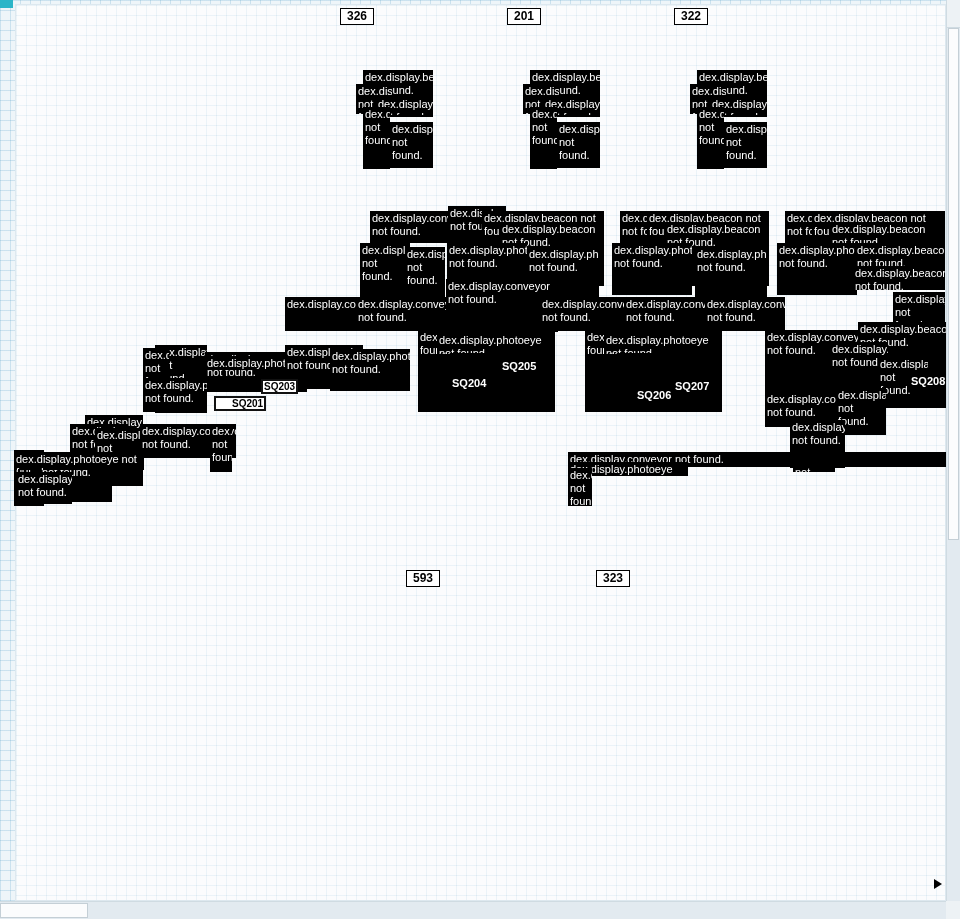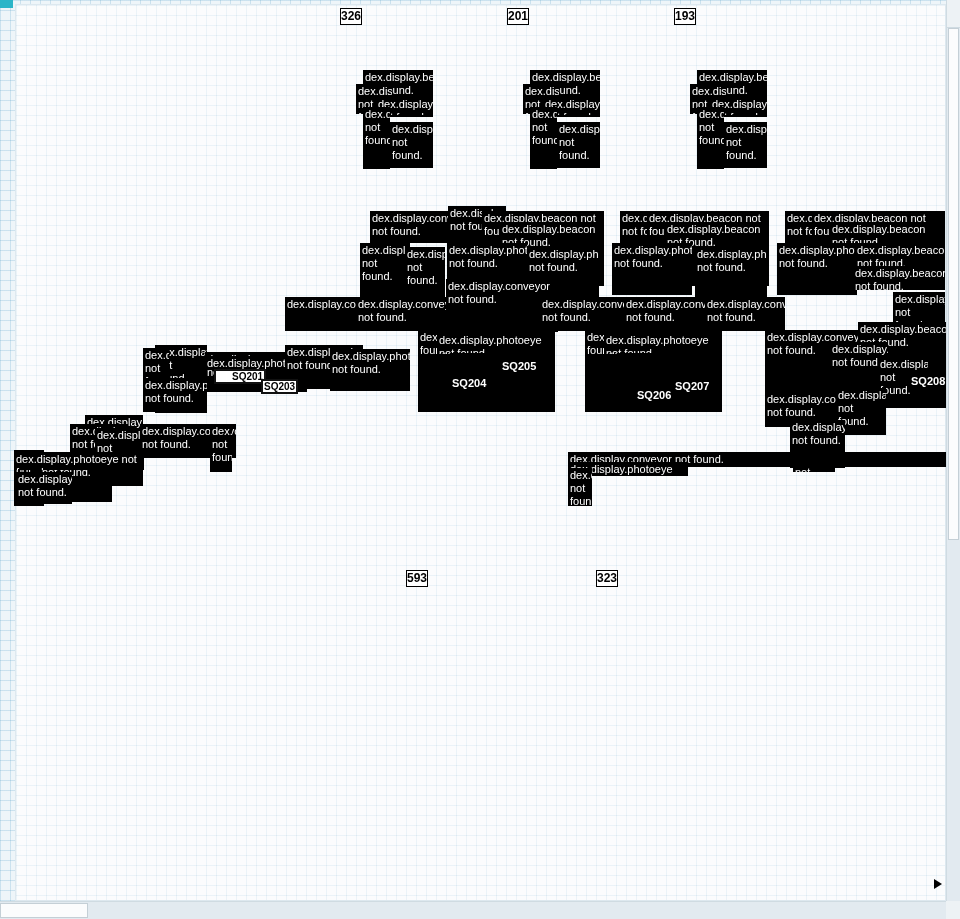--- a/index.html
+++ b/index.html
@@ -36,21 +36,21 @@
     overflow:hidden;
   }
   .station-label {
     position:absolute;
     background:#fff;
     border:1px solid #000;
     color:#000;
     font-weight:bold;
     font-size:12px;
     line-height:15px;
-    padding:0 0;
+    padding:0 6px;
     white-space:nowrap;
   }
   .sq-boxed {
     position:absolute;
     background:#fff;
     border:2px solid #111;
     color:#000;
     font-weight:bold;
     font-size:10px;
     line-height:11px;
@@ -176,24 +176,24 @@
     <div class="ph" style="left: 210px; top: 424px; width: 22px; height: 48px;">dex.display.photoeye not found.</div>
     <div class="ph" style="left: 14px; top: 450px; width: 30px; height: 56px;">dex.display.photoeye not found.</div>
     <div class="ph" style="left: 40px; top: 452px; width: 72px; height: 50px;">dex.display.photoeye not found.</div>
     <div class="ph" style="left: 14px; top: 452px; width: 130px; height: 18px;">dex.display.photoeye not found.</div>
     <div class="ph" style="left: 16px; top: 472px; width: 56px; height: 32px;">dex.display.photoeye not found.</div>
     <div class="ph" style="left: 568px; top: 452px; width: 379px; height: 15px;">dex.display.conveyor not found.</div>
     <div class="ph" style="left: 568px; top: 462px; width: 120px; height: 14px;">dex.display.photoeye not found.</div>
     <div class="ph" style="left: 568px; top: 468px; width: 24px; height: 38px;">dex.display.photoeye not found.</div>
     <div class="station-label" style="left: 340px; top: 8px;">326</div>
     <div class="station-label" style="left: 507px; top: 8px;">201</div>
-    <div class="station-label" style="left: 674px; top: 8px;">193</div>
+    <div class="station-label" style="left: 674px; top: 8px;">322</div>
     <div class="station-label" style="left: 406px; top: 570px;">593</div>
     <div class="station-label" style="left: 596px; top: 570px;">323</div>
-    <div class="sq-boxed" style="left: 214px; top: 369px; padding-left: 16px;">SQ201</div>
+    <div class="sq-boxed" style="left: 214px; top: 396px; padding-left: 16px;">SQ201</div>
     <div class="sq-boxed" style="left: 261px; top: 379px;">SQ203</div>
     <div class="sq-inv" style="left: 452px; top: 377px;">SQ204</div>
     <div class="sq-inv" style="left: 502px; top: 360px;">SQ205</div>
     <div class="sq-inv" style="left: 637px; top: 377px; margin-top: 12px;">SQ206</div>
     <div class="sq-inv" style="left: 675px; top: 380px;">SQ207</div>
     <div class="sq-inv" style="left: 911px; top: 375px;">SQ208</div>
   </div>
 
 <div class="resize-arrow"></div>
 

